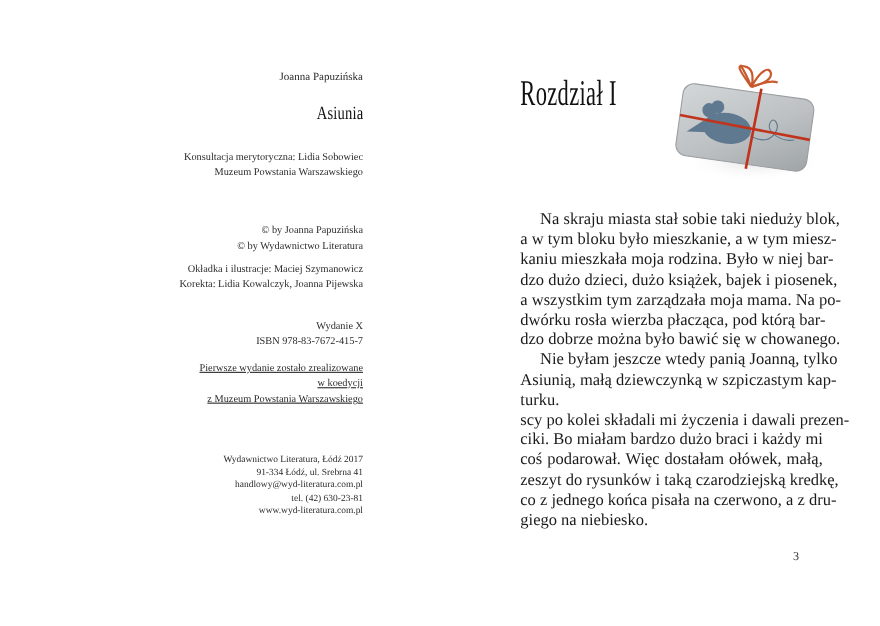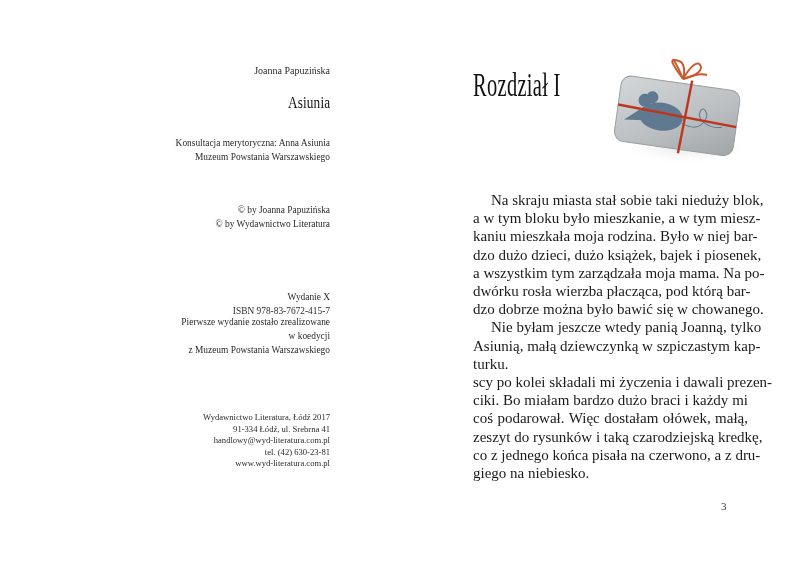--- a/index.html
+++ b/index.html
@@ -51,21 +51,21 @@
       transform: scaleX(0.78);
       transform-origin: right center;
       letter-spacing: 0.2px;
       color: #111;
     }
     .consult { top: 136px; }
     .copyright { top: 203px; }
     .credits { top: 238px; }
     .edition { top: 290px; }
     .edition .bold { font-weight: normal; }
-    .first-edition { top: 315px; }
+    .first-edition { top: 328px; text-decoration: underline; }
     .publisher { top: 412px; line-height: 11.6px; font-size: 8.6px; }
 
     
     .right-page {
       position: absolute;
       left: 400px;
       top: 0;
       width: 400px;
       height: 569px;
     }
@@ -126,29 +126,33 @@
 
     <div class="colophon-block author-name">
       <span class="line">Joanna Papuzińska</span>
     </div>
 
     <div class="colophon-block book-title">
       <span class="line">Asiunia</span>
     </div>
 
     <div class="colophon-block consult">
-      <span class="line">Konsultacja merytoryczna: Anna Asiunia</span>
+      <span class="line">Konsultacja merytoryczna: Lidia Sobowiec</span>
       <span class="line">Muzeum Powstania Warszawskiego</span>
     </div>
 
     <div class="colophon-block copyright">
       <span class="line">© by Joanna Papuzińska</span>
       <span class="line">© by Wydawnictwo Literatura</span>
     </div>
 
+    <div class="colophon-block credits">
+      <span class="line">Okładka i ilustracje: Maciej Szymanowicz</span>
+      <span class="line">Korekta: Lidia Kowalczyk, Joanna Pijewska</span>
+    </div>
 
     <div class="colophon-block edition">
       <span class="line">Wydanie X</span>
       <span class="line bold">ISBN 978-83-7672-415-7</span>
     </div>
 
     <div class="colophon-block first-edition">
       <span class="line">Pierwsze wydanie zostało zrealizowane</span>
       <span class="line">w koedycji</span>
       <span class="line">z Muzeum Powstania Warszawskiego</span>

